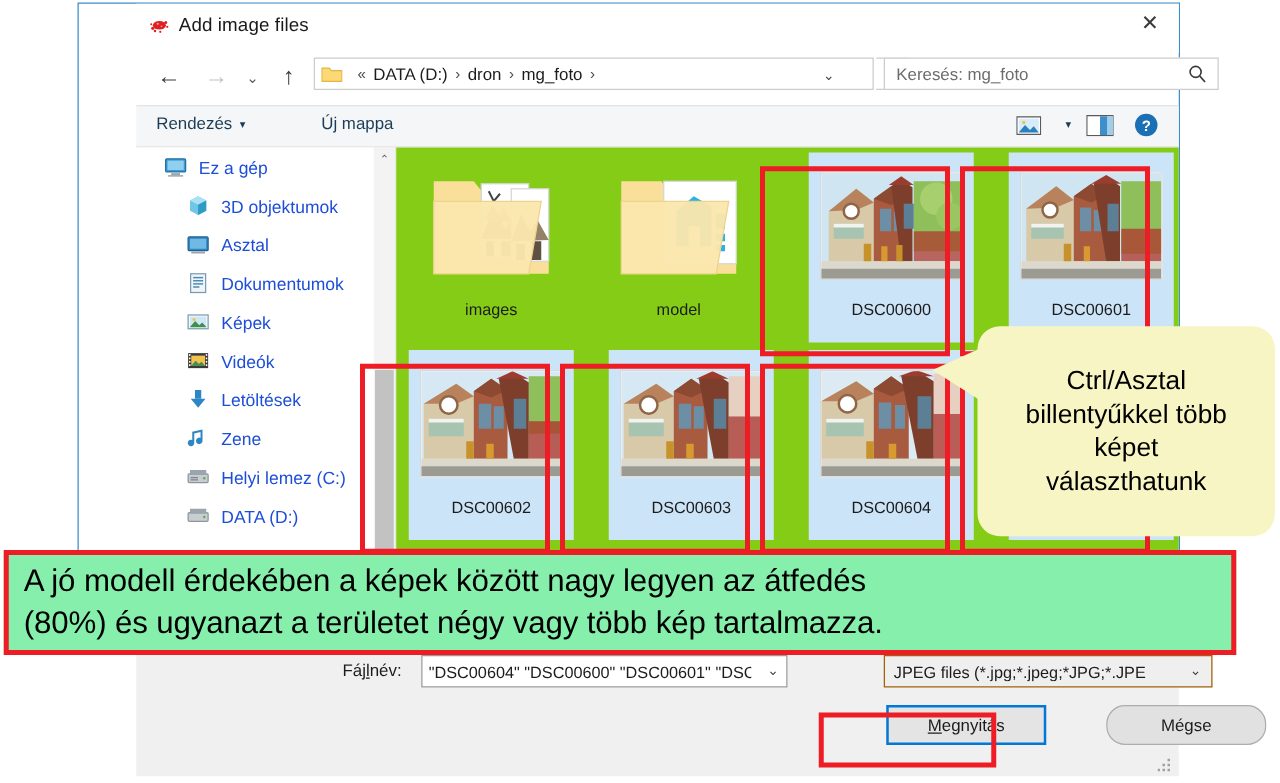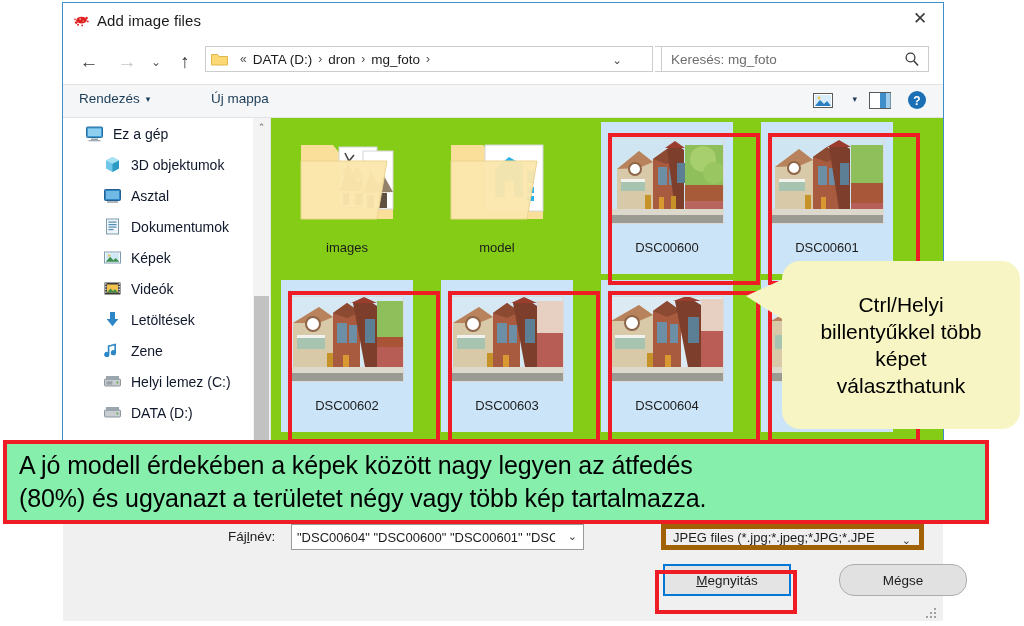--- a/index.html
+++ b/index.html
@@ -19,20 +19,21 @@
   
   #dialog {
     position: absolute;
     left: 62px;
     top: 2px;
     width: 882px;
     height: 455px;
     background: #ffffff;
     border: 1px solid #3d8ec9;
     box-sizing: border-box;
+    padding-left: 46px;
   }
 
   
   #titlebar {
     position: relative;
     height: 38px;
     background: #ffffff;
     border-bottom: 1px solid #ffffff;
   }
   #title-icon {
@@ -188,21 +189,21 @@
     background: #ffffff;
     overflow: hidden;
   }
   .side-item {
     position: relative;
     height: 31px;
     display: flex;
     align-items: center;
     padding-left: 22px;
     font-size: 14px;
-    color: #0f172a;
+    color: #1d4ed8;
     white-space: nowrap;
   }
   .side-item.indent { padding-left: 40px; }
   .side-ico {
     width: 19px; height: 19px;
     margin-right: 9px;
     flex: none;
     display: inline-block;
   }
 
@@ -287,21 +288,21 @@
     white-space: nowrap; overflow: hidden;
     width: 258px;
   }
   #fn-caret {
     position:absolute; right:6px; top:5px;
     font-size: 11px; color:#3b3b3b;
   }
   #ftype-select {
     position:absolute; left: 598px; top: 7px;
     width: 263px; height: 26px;
-    background:#efefef; border:5px solid #a16207;
+    background:#efefef; border:1px solid #a16207;
     box-sizing:border-box;
     display:flex; align-items:center;
   }
   #ftype-value {
     font-size: 13px; color:#1c1c1c;
     margin-left: 7px;
     white-space: nowrap; overflow:hidden;
     width: 228px;
   }
   #ftype-caret { position:absolute; right:8px; top:5px; font-size:11px; color:#3b3b3b; }
@@ -874,21 +875,21 @@
 <div class="red-box" style="left:288px;  top:291px; width:152px; height:152px;"></div>
 <div class="red-box" style="left:448px;  top:291px; width:152px; height:152px;"></div>
 <div class="red-box" style="left:608px;  top:291px; width:152px; height:152px;"></div>
 <div class="red-box" style="left:768px;  top:291px; width:152px; height:152px;"></div>
 <div class="red-box" style="left:655px; top:570px; width:142px; height:44px;"></div>
 
 <svg id="callout-tail" viewBox="0 0 46 58">
   <path d="M46 4 L2 24 L46 52 Z" fill="#f7f5c3"></path>
 </svg>
 <div id="callout">
-  <div class="callout-line">Ctrl/Helyi</div>
+  <div class="callout-line">Ctrl/Asztal</div>
   <div class="callout-line">billentyűkkel több</div>
   <div class="callout-line">képet</div>
   <div class="callout-line">választhatunk</div>
 </div>
 
 <div id="annot-banner">
   <div class="banner-line">A jó modell érdekében a képek között nagy legyen az átfedés</div>
   <div class="banner-line">(80%) és ugyanazt a területet négy vagy több kép tartalmazza.</div>
 </div>
 

